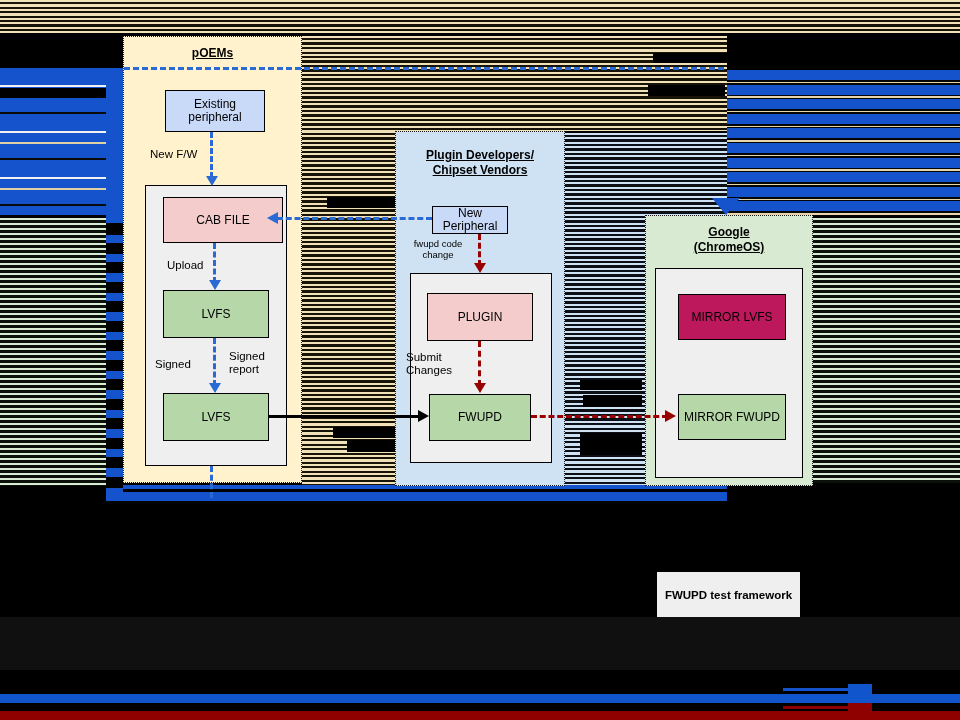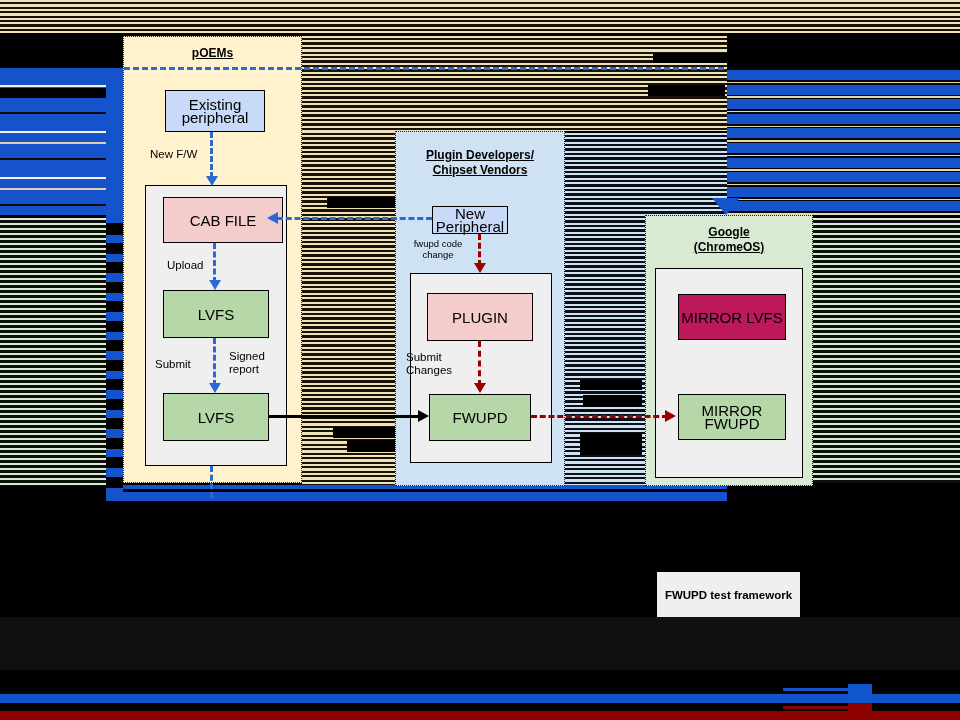--- a/index.html
+++ b/index.html
@@ -13,21 +13,21 @@
   .green-stripes{background:repeating-linear-gradient(180deg,#d9ead3 0px,#d9ead3 2px,#0b100b 2px,#0b100b 5px);}
   .bluebars{background:repeating-linear-gradient(180deg,#1453cb 0px,#1453cb 10px,#050505 10px,#050505 11.8px,#e5d6ab 11.8px,#e5d6ab 13.2px,#050505 13.2px,#050505 14.6px);}
   .blueleft{background:repeating-linear-gradient(180deg,#1453cb 0px,#1453cb 17px,#f2f2f2 17px,#f2f2f2 19px,#1453cb 19px,#1453cb 28px,#e0d2a6 28px,#e0d2a6 30px,#1453cb 30px,#1453cb 44px,#0a0a0a 44px,#0a0a0a 46px);}
   .bluedashcol{background:repeating-linear-gradient(180deg,#1453cb 0px,#1453cb 8px,transparent 8px,transparent 19.5px);}
 
   
   .group{border:1.5px dotted #1d1d1d;box-sizing:border-box;z-index:3;}
   .group-title{font-weight:bold;font-size:12px;text-align:center;line-height:15px;z-index:4;text-decoration:underline;}
   .panel{background:#efefef;border:1px solid #000;box-sizing:border-box;z-index:4;}
   .node{border:1px solid #000;box-sizing:border-box;display:flex;align-items:center;justify-content:center;
-        text-align:center;font-size:15px;line-height:13px;z-index:5;}
+        text-align:center;font-size:12px;line-height:13px;z-index:5;}
   .edge-label{font-size:11.5px;line-height:13px;z-index:6;}
   .edge-label.small{font-size:9.5px;line-height:11px;text-align:center;}
   .vdash-blue{width:0;border-left:3px dashed #2a6ad4;z-index:6;}
   .vdash-red{width:0;border-left:3px dashed #990000;z-index:6;}
   .hdash-blue{height:0;border-top:3px dashed #2a6ad4;z-index:6;}
   .hdash-red{height:0;border-top:3px dashed #990000;z-index:6;}
   .hsolid-black{height:0;border-top:3px solid #000;z-index:6;}
   .tri{width:0;height:0;z-index:6;}
   .tri.down-blue{border-left:6px solid transparent;border-right:6px solid transparent;border-top:10px solid #2a6ad4;}
   .tri.down-red{border-left:6px solid transparent;border-right:6px solid transparent;border-top:10px solid #990000;}
@@ -98,21 +98,21 @@
   <div class="abs vdash-blue" style="left:213px;top:243px;height:40px"></div>
   <div class="abs tri down-blue" style="left:209px;top:280px"></div>
   <div class="abs edge-label" style="left:167px;top:259px">Upload</div>
 
   <div class="abs node" style="left:163px;top:290px;width:106px;height:48px;background:#b6d7a8">
       <span>LVFS</span>
     </div>
 
   <div class="abs vdash-blue" style="left:213px;top:338px;height:48px"></div>
   <div class="abs tri down-blue" style="left:209px;top:383px"></div>
-  <div class="abs edge-label" style="left:155px;top:358px">Submit</div>
+  <div class="abs edge-label" style="left:155px;top:358px">Signed</div>
   <div class="abs edge-label" style="left:229px;top:350px;width:54px;text-align:left">Signed report</div>
 
   <div class="abs node" style="left:163px;top:393px;width:106px;height:48px;background:#b6d7a8">
       <span>LVFS</span>
     </div>
 
   <div class="abs vdash-blue" style="left:210px;top:466px;height:32px"></div>
 
   <div class="abs hsolid-black" style="left:269px;top:415px;width:152px"></div>
   <div class="abs tri right-black" style="left:418px;top:410px"></div>

